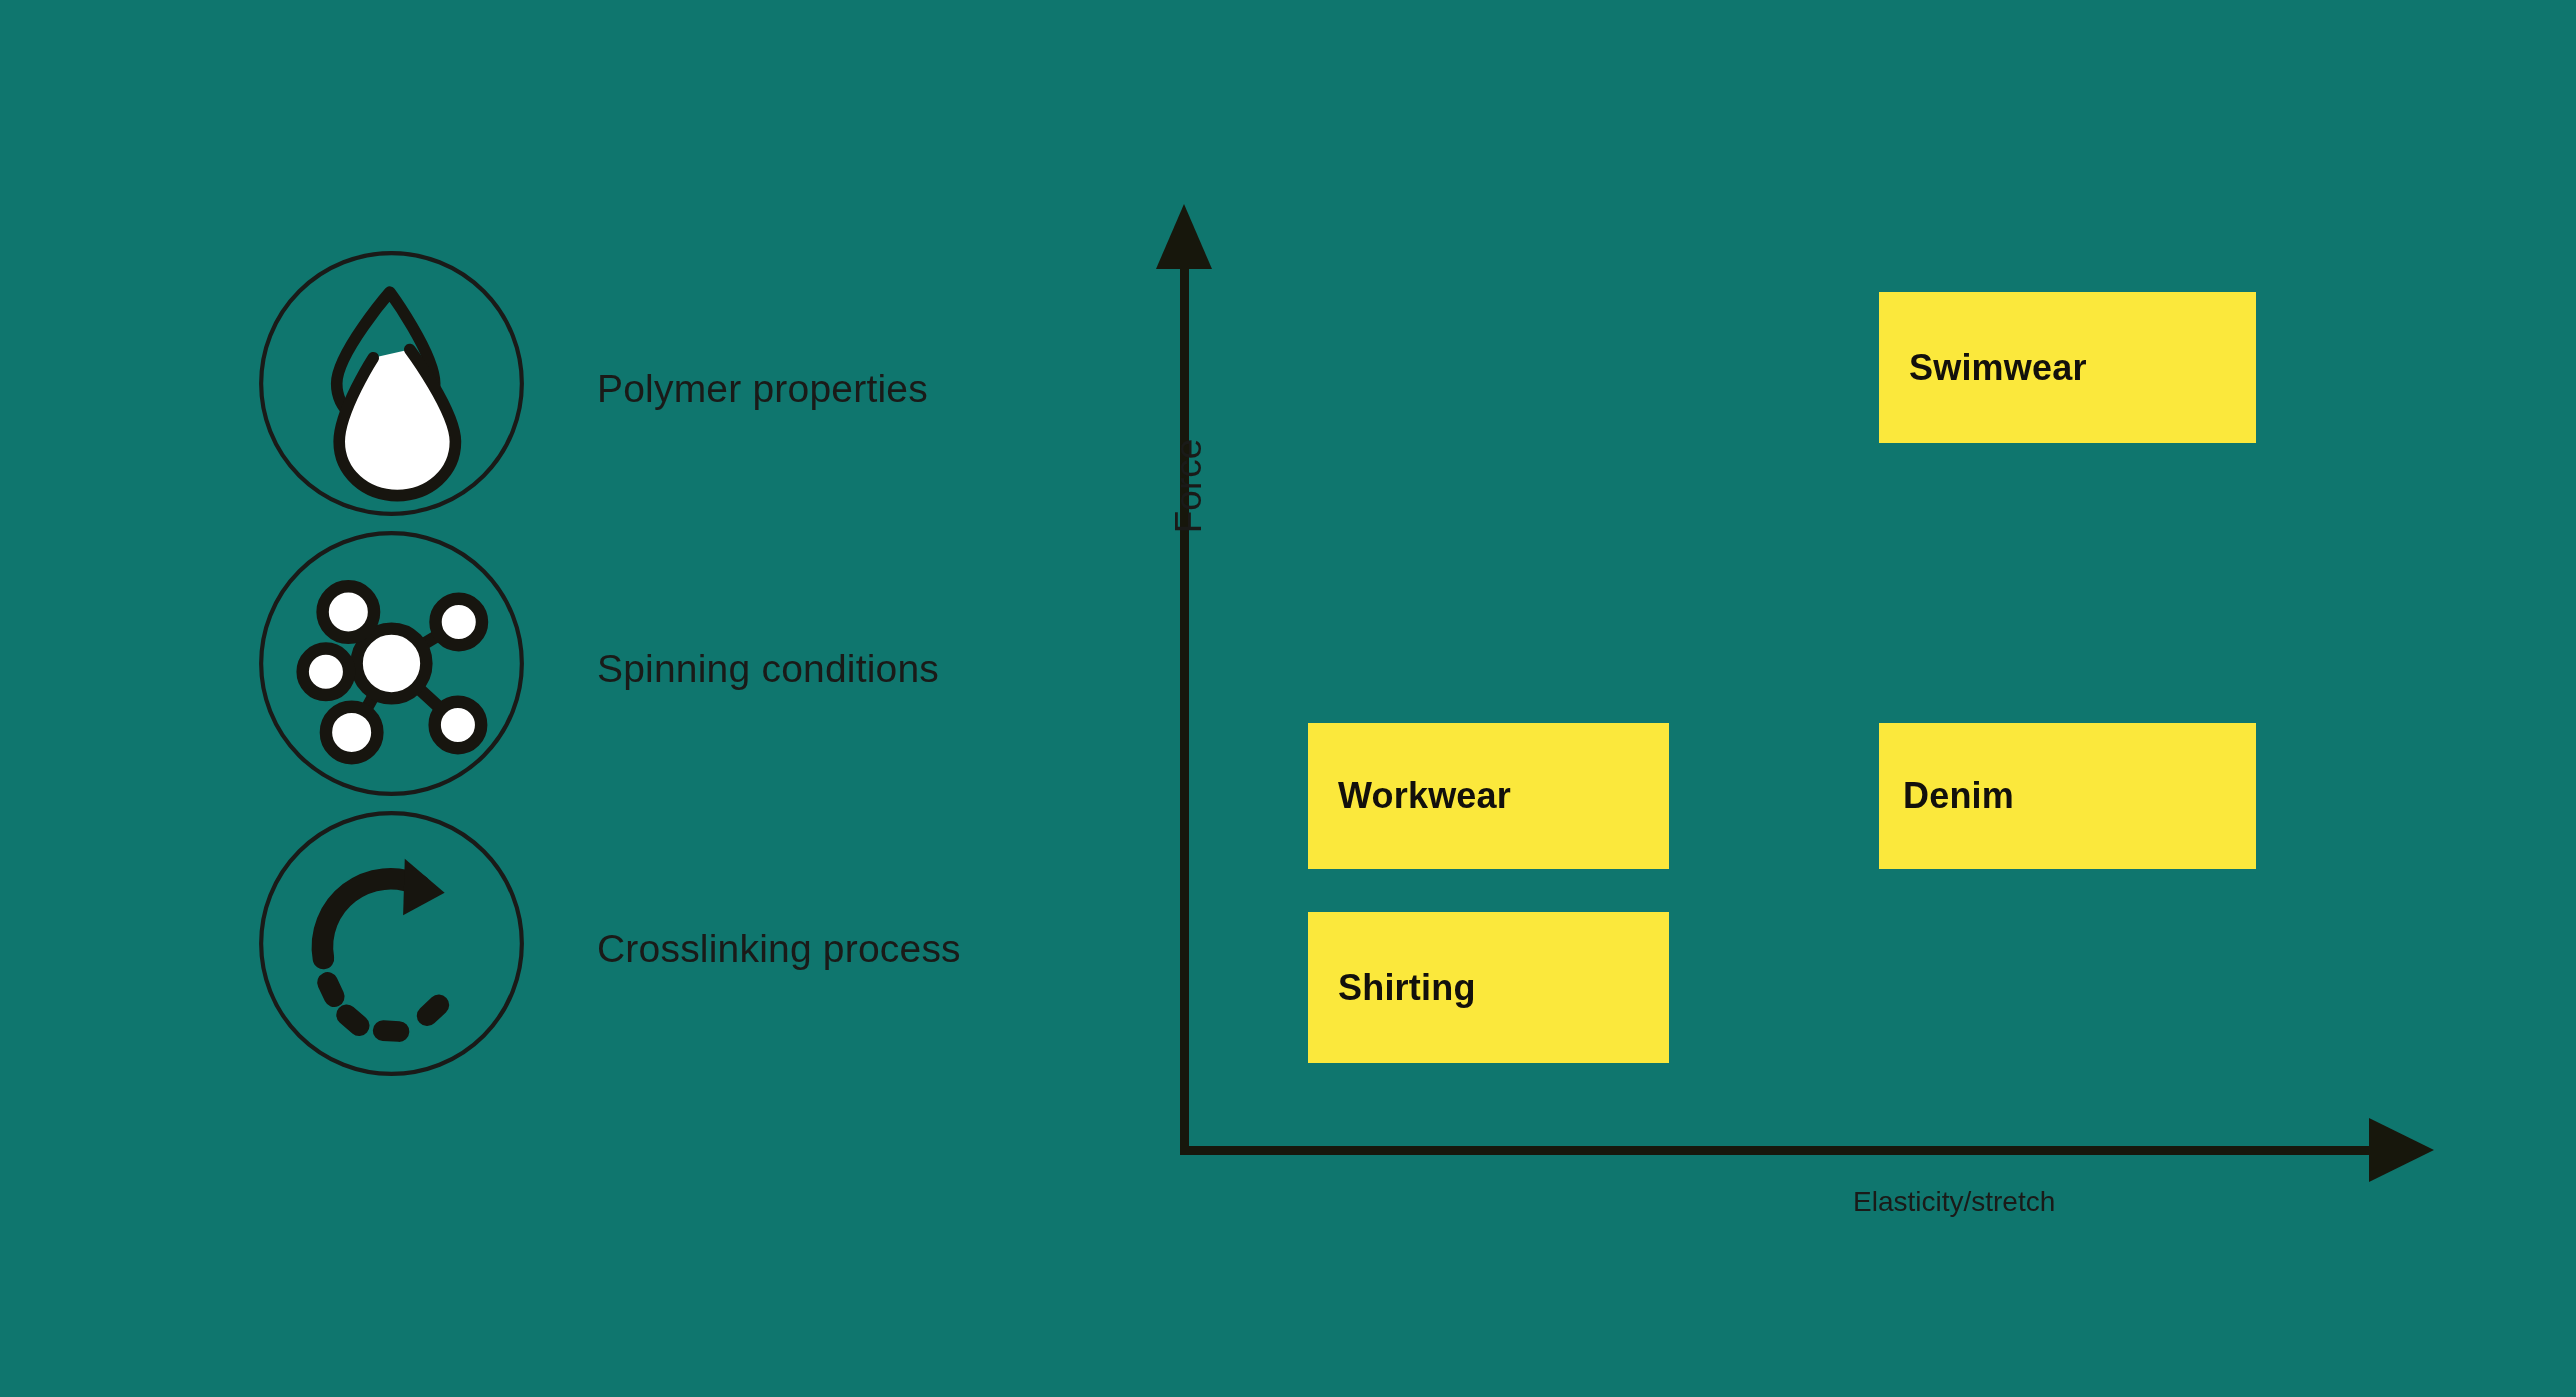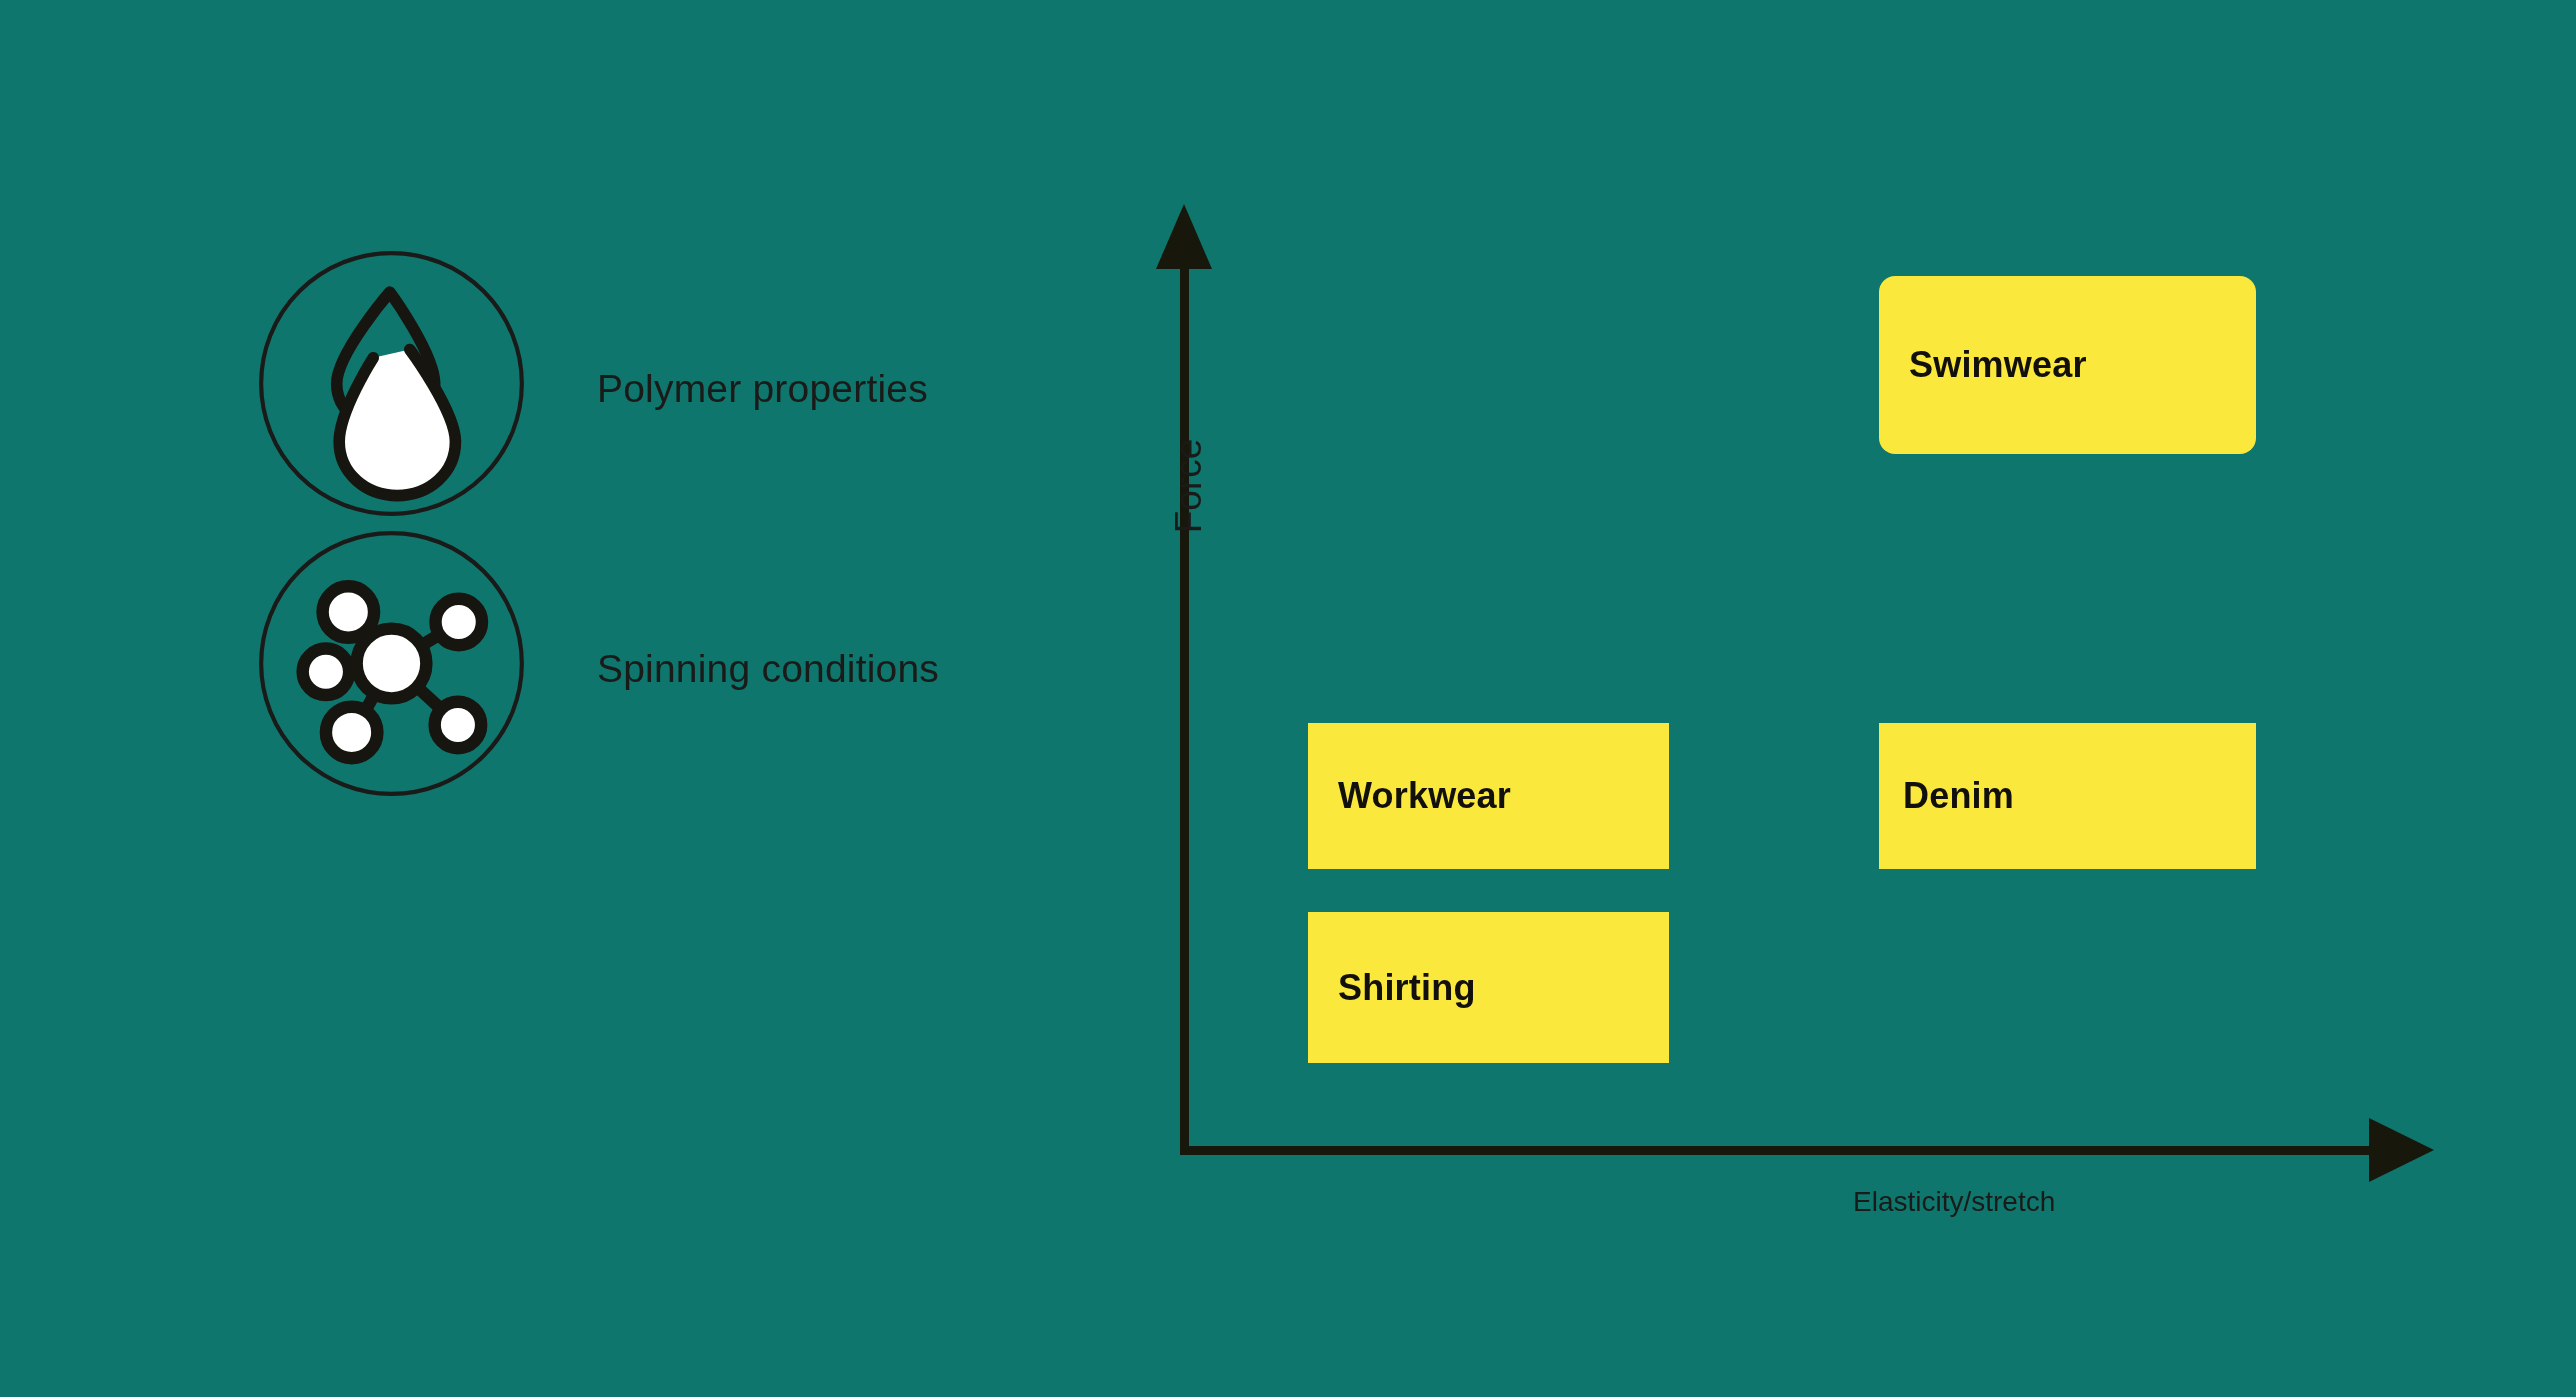--- a/index.html
+++ b/index.html
@@ -128,21 +128,21 @@
     padding-left: 30px;
   }
   .seg-box .seg-label {
     font-size: 36px;
     font-weight: 700;
     color: #12100c;
     letter-spacing: 0.2px;
     white-space: nowrap;
   }
 
-  .box-swimwear { left: 735px;  top: 85px;  width: 377px; height: 178px; border-radius: 16px; }
+  .box-swimwear { left: 735px;  top: 101px;  width: 377px; height: 151px; }
   .box-workwear { left: 164px;  top: 532px;  width: 361px; height: 146px; }
   .box-denim    { left: 735px;  top: 532px;  width: 377px; height: 146px; padding-left: 24px; }
   .box-shirting { left: 164px;  top: 721px;  width: 361px; height: 151px; }
 </style>
 </head>
 <body>
 
 <div id="stage">
 
   <div class="factor-list">
@@ -174,20 +174,36 @@
           <circle cx="110" cy="100" r="31" fill="#ffffff" stroke="#17150f" stroke-width="15"></circle>
           <circle cx="243" cy="112" r="28" fill="#ffffff" stroke="#17150f" stroke-width="15"></circle>
           <circle cx="83" cy="172" r="28" fill="#ffffff" stroke="#17150f" stroke-width="15"></circle>
           <circle cx="114" cy="245" r="31" fill="#ffffff" stroke="#17150f" stroke-width="15"></circle>
           <circle cx="242" cy="236" r="28" fill="#ffffff" stroke="#17150f" stroke-width="15"></circle>
         </svg>
       </div>
       <div class="factor-label">Spinning conditions</div>
     </div>
 
+    <div class="factor-row">
+      <div class="factor-icon-circle">
+        <svg viewBox="0 0 324 324" xmlns="http://www.w3.org/2000/svg">
+          <circle cx="162" cy="162" r="157" fill="none" stroke="#1a1a18" stroke-width="5"></circle>
+          <path d="M 80 180 A 82 82 0 0 1 196 92" fill="none" stroke="#17150f" stroke-width="26" stroke-linecap="round"></path>
+          <path d="M 178 60 L 226 101 L 176 128 Z" fill="#17150f"></path>
+          <g stroke="#17150f" stroke-width="25" stroke-linecap="round" fill="none">
+            <path d="M 85 209 L 93 226"></path>
+            <path d="M 108 248 L 123 261"></path>
+            <path d="M 152 267 L 171 268"></path>
+            <path d="M 205 249 L 219 236"></path>
+          </g>
+        </svg>
+      </div>
+      <div class="factor-label">Crosslinking process</div>
+    </div>
 
   </div>
 
   <div class="chart">
 
     <div class="axis-line y-axis-line"></div>
     <div class="axis-arrow y-axis-arrow"></div>
     <div class="axis-line x-axis-line"></div>
     <div class="axis-arrow x-axis-arrow"></div>
 

